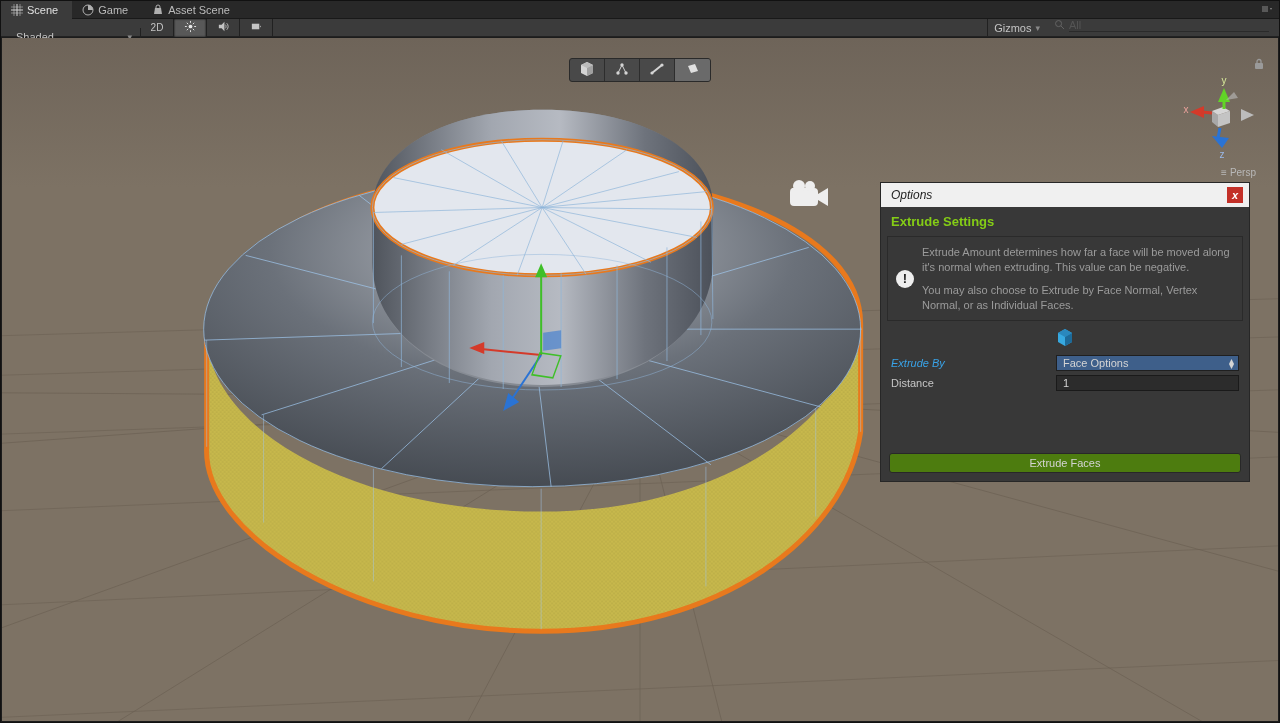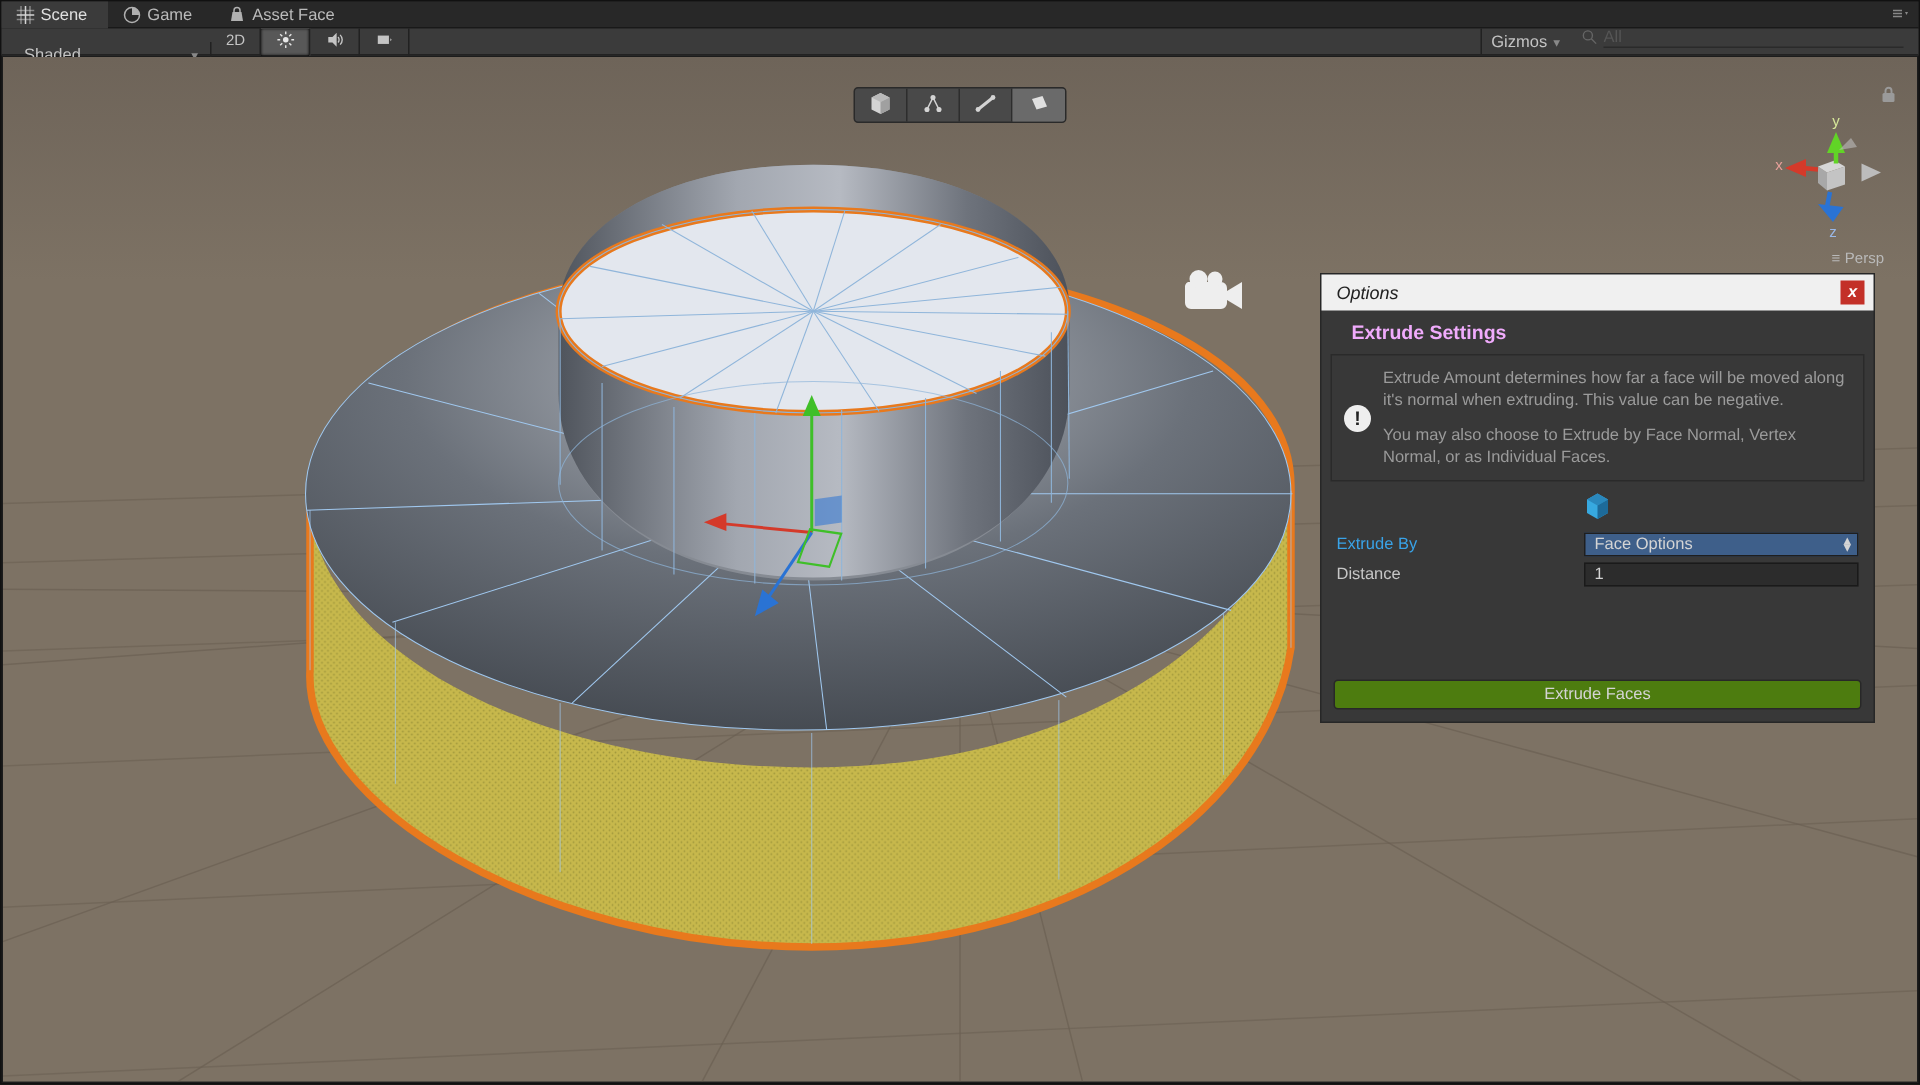--- a/index.html
+++ b/index.html
@@ -88,38 +88,38 @@
     position:absolute; left:878px; top:144px; width:370px; background:#383838; border:1px solid #272727;
     color:#c6c6c6; font-size:11px;
   }
   .options-panel .titlebar {
     background:#f0f0f0; color:#222; display:flex; align-items:center; padding:4px 6px 4px 10px; font-size:12px;font-style:italic;
   }
   .options-panel .titlebar .x {
     margin-left:auto; width:16px; height:16px; background:#c33028; color:#fff; display:flex; align-items:center; justify-content:center; font-weight:bold; font-size:11px; cursor:default;
   }
   .options-panel .section-header {
-    padding:7px 20px; color:#f0abfc; font-weight:bold; font-size:13px;
+    padding:7px 10px; color:#84cc16; font-weight:bold; font-size:13px;
   }
   .options-panel .info-box {
     margin:0 6px; border:1px solid #2a2a2a; background:#383838; display:flex; gap:8px; padding:8px;
   }
   .options-panel .info-box .info-icon {
     width:18px; height:18px; border-radius:50%; background:#eee; color:#222;
     display:flex; align-items:center; justify-content:center; font-weight:bold; font-size:13px; flex-shrink:0; align-self:center;
   }
   .options-panel .info-box .info-text { color:#9b9b9b; font-size:11px; line-height:1.35; }
   .options-panel .info-box .info-text p + p { margin-top:8px; }
   .options-panel .cube-icon { display:flex; justify-content:center; padding:6px 0 4px; }
   .options-panel .cube-icon svg { width:22px; height:22px; }
   .options-panel .row {
     display:flex; padding:2px 10px; align-items:center; gap:10px;
   }
   .options-panel .row .lbl { width:155px; }
-  .options-panel .row .lbl.blue { color:#39a3e8; }
+  .options-panel .row .lbl.blue { color:#39a3e8;font-style:italic; }
   .options-panel .select {
     flex:1; background:#4a4a4a; border:1px solid #1f1f1f; color:#d4d4d4; height:16px; padding:0 6px;
     font-size:11px; display:flex; align-items:center; position:relative;
   }
   .options-panel .select.selected { background:#3e5f8a; }
   .options-panel .select .caret {
     position:absolute; right:4px; top:2px; font-size:10px; color:#d4d4d4;
     display:flex; flex-direction:column; line-height:5px;
   }
   .options-panel .num-input {
@@ -163,21 +163,21 @@
       </span>
       <span>Game</span>
     </div>
     <div class="tab">
       <span class="icon">
         <svg viewBox="0 0 12 12">
             <path fill="#b0b0b0" d="M3 4h6l1 6H2z"></path>
             <path fill="none" stroke="#b0b0b0" d="M4 4V3a2 2 0 0 1 4 0v1"></path>
           </svg>
       </span>
-      <span>Asset Face</span>
+      <span>Asset Scene</span>
     </div>
     <div class="dock-dropdown">
       <svg viewBox="0 0 12 12">
           <line x1="1" y1="3" x2="7" y2="3" stroke="#888" stroke-width="1"></line>
           <line x1="1" y1="5" x2="7" y2="5" stroke="#888" stroke-width="1"></line>
           <line x1="1" y1="7" x2="7" y2="7" stroke="#888" stroke-width="1"></line>
           <path d="M9 4l2 0 -1 2z" fill="#888"></path>
         </svg>
     </div>
   </div>

